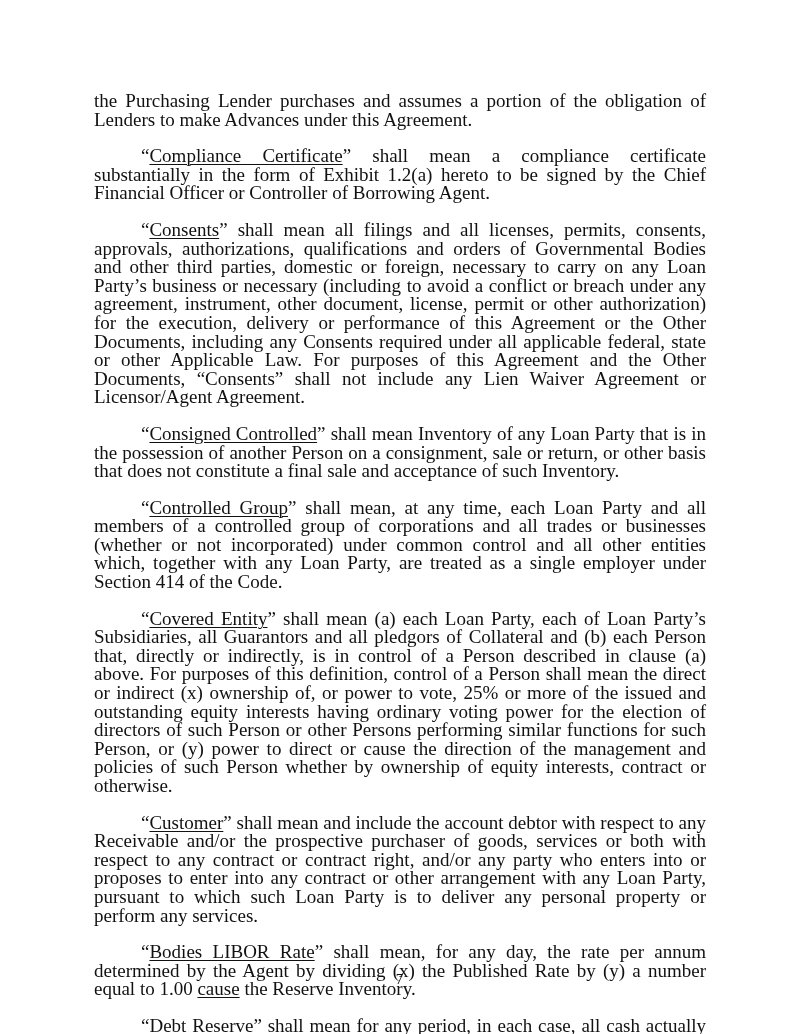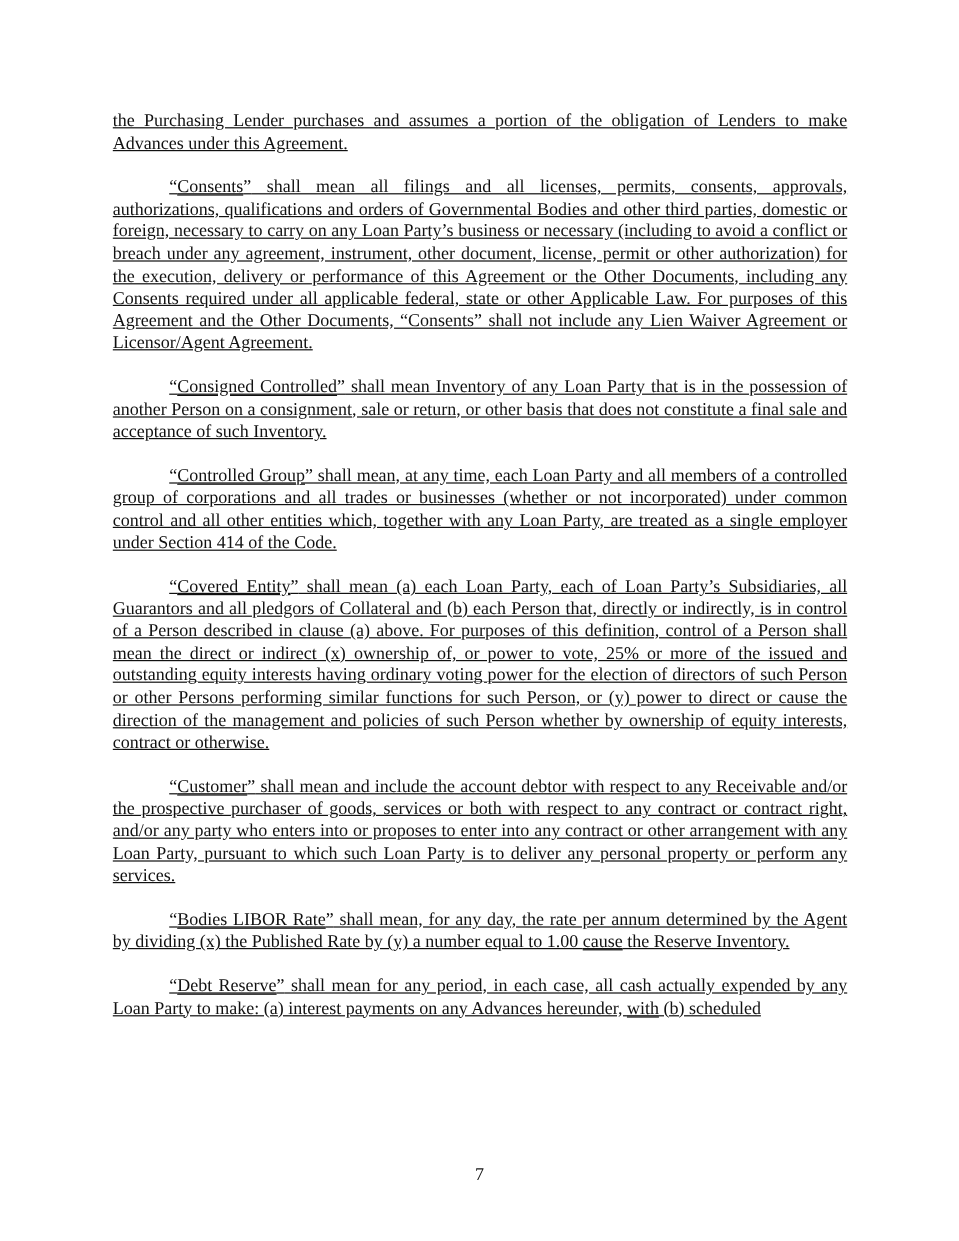--- a/index.html
+++ b/index.html
@@ -16,25 +16,24 @@
       color: #111111;
     }
     .page {
       position: absolute;
       left: 94px;
       top: 92px;
       width: 612px;
     }
     .para {
       margin: 0 0 18px 0;
-      font-size: 15px;
+      font-size: 19px;
       line-height: 18.6px;
       text-align: justify;
       text-justify: inter-word;
-      text-decoration: underline;
     }
     .para.indent {
       text-indent: 47px;
     }
     .term {
       text-decoration: underline;
       text-underline-offset: 2px;
       text-decoration-thickness: 1px;
     }
     .u {
@@ -52,20 +51,21 @@
       line-height: 18px;
     }
   </style>
 </head>
 <body>
 
 <div class="page">
 
   <p class="para">the Purchasing Lender purchases and assumes a portion of the obligation of Lenders to make Advances under this Agreement.</p>
 
+  <p class="para indent"><span>“</span><span class="term">Compliance Certificate</span><span>”</span><span> shall mean a compliance certificate substantially in the form of Exhibit 1.2(a) hereto to be signed by the Chief Financial Officer or Controller of Borrowing Agent.</span></p>
 
   <p class="para indent"><span>“</span><span class="term">Consents</span><span>”</span><span> shall mean all filings and all licenses, permits, consents, approvals, authorizations, qualifications and orders of Governmental Bodies and other third parties, domestic or foreign, necessary to carry on any Loan Party’s business or necessary (including to avoid a conflict or breach under any agreement, instrument, other document, license, permit or other authorization) for the execution, delivery or performance of this Agreement or the Other Documents, including any Consents required under all applicable federal, state or other Applicable Law.  For purposes of this Agreement and the Other Documents, “Consents” shall not include any Lien Waiver Agreement or Licensor/Agent Agreement.</span></p>
 
   <p class="para indent"><span>“</span><span class="term">Consigned Controlled</span><span>”</span><span> shall mean Inventory of any Loan Party that is in the possession of another Person on a consignment, sale or return, or other basis that does not constitute a final sale and acceptance of such Inventory.</span></p>
 
 
   <p class="para indent"><span>“</span><span class="term">Controlled Group</span><span>”</span><span> shall mean, at any time, each Loan Party and all members of a controlled group of corporations and all trades or businesses (whether or not incorporated) under common control and all other entities which, together with any Loan Party, are treated as a single employer under Section 414 of the Code.</span></p>
 
   <p class="para indent"><span>“</span><span class="term">Covered Entity</span><span>”</span><span> shall mean (a) each Loan Party, each of Loan Party’s Subsidiaries, all Guarantors and all pledgors of Collateral and (b) each Person that, directly or indirectly, is in control of a Person described in clause (a) above.  For purposes of this definition, control of a Person shall mean the direct or indirect (x) ownership of, or power to vote, 25% or more of the issued and outstanding equity interests having ordinary voting power for the election of directors of such Person or other Persons performing similar functions for such Person, or (y) power to direct or cause the direction of the management and policies of such Person whether by ownership of equity interests, contract or otherwise.</span></p>
 

